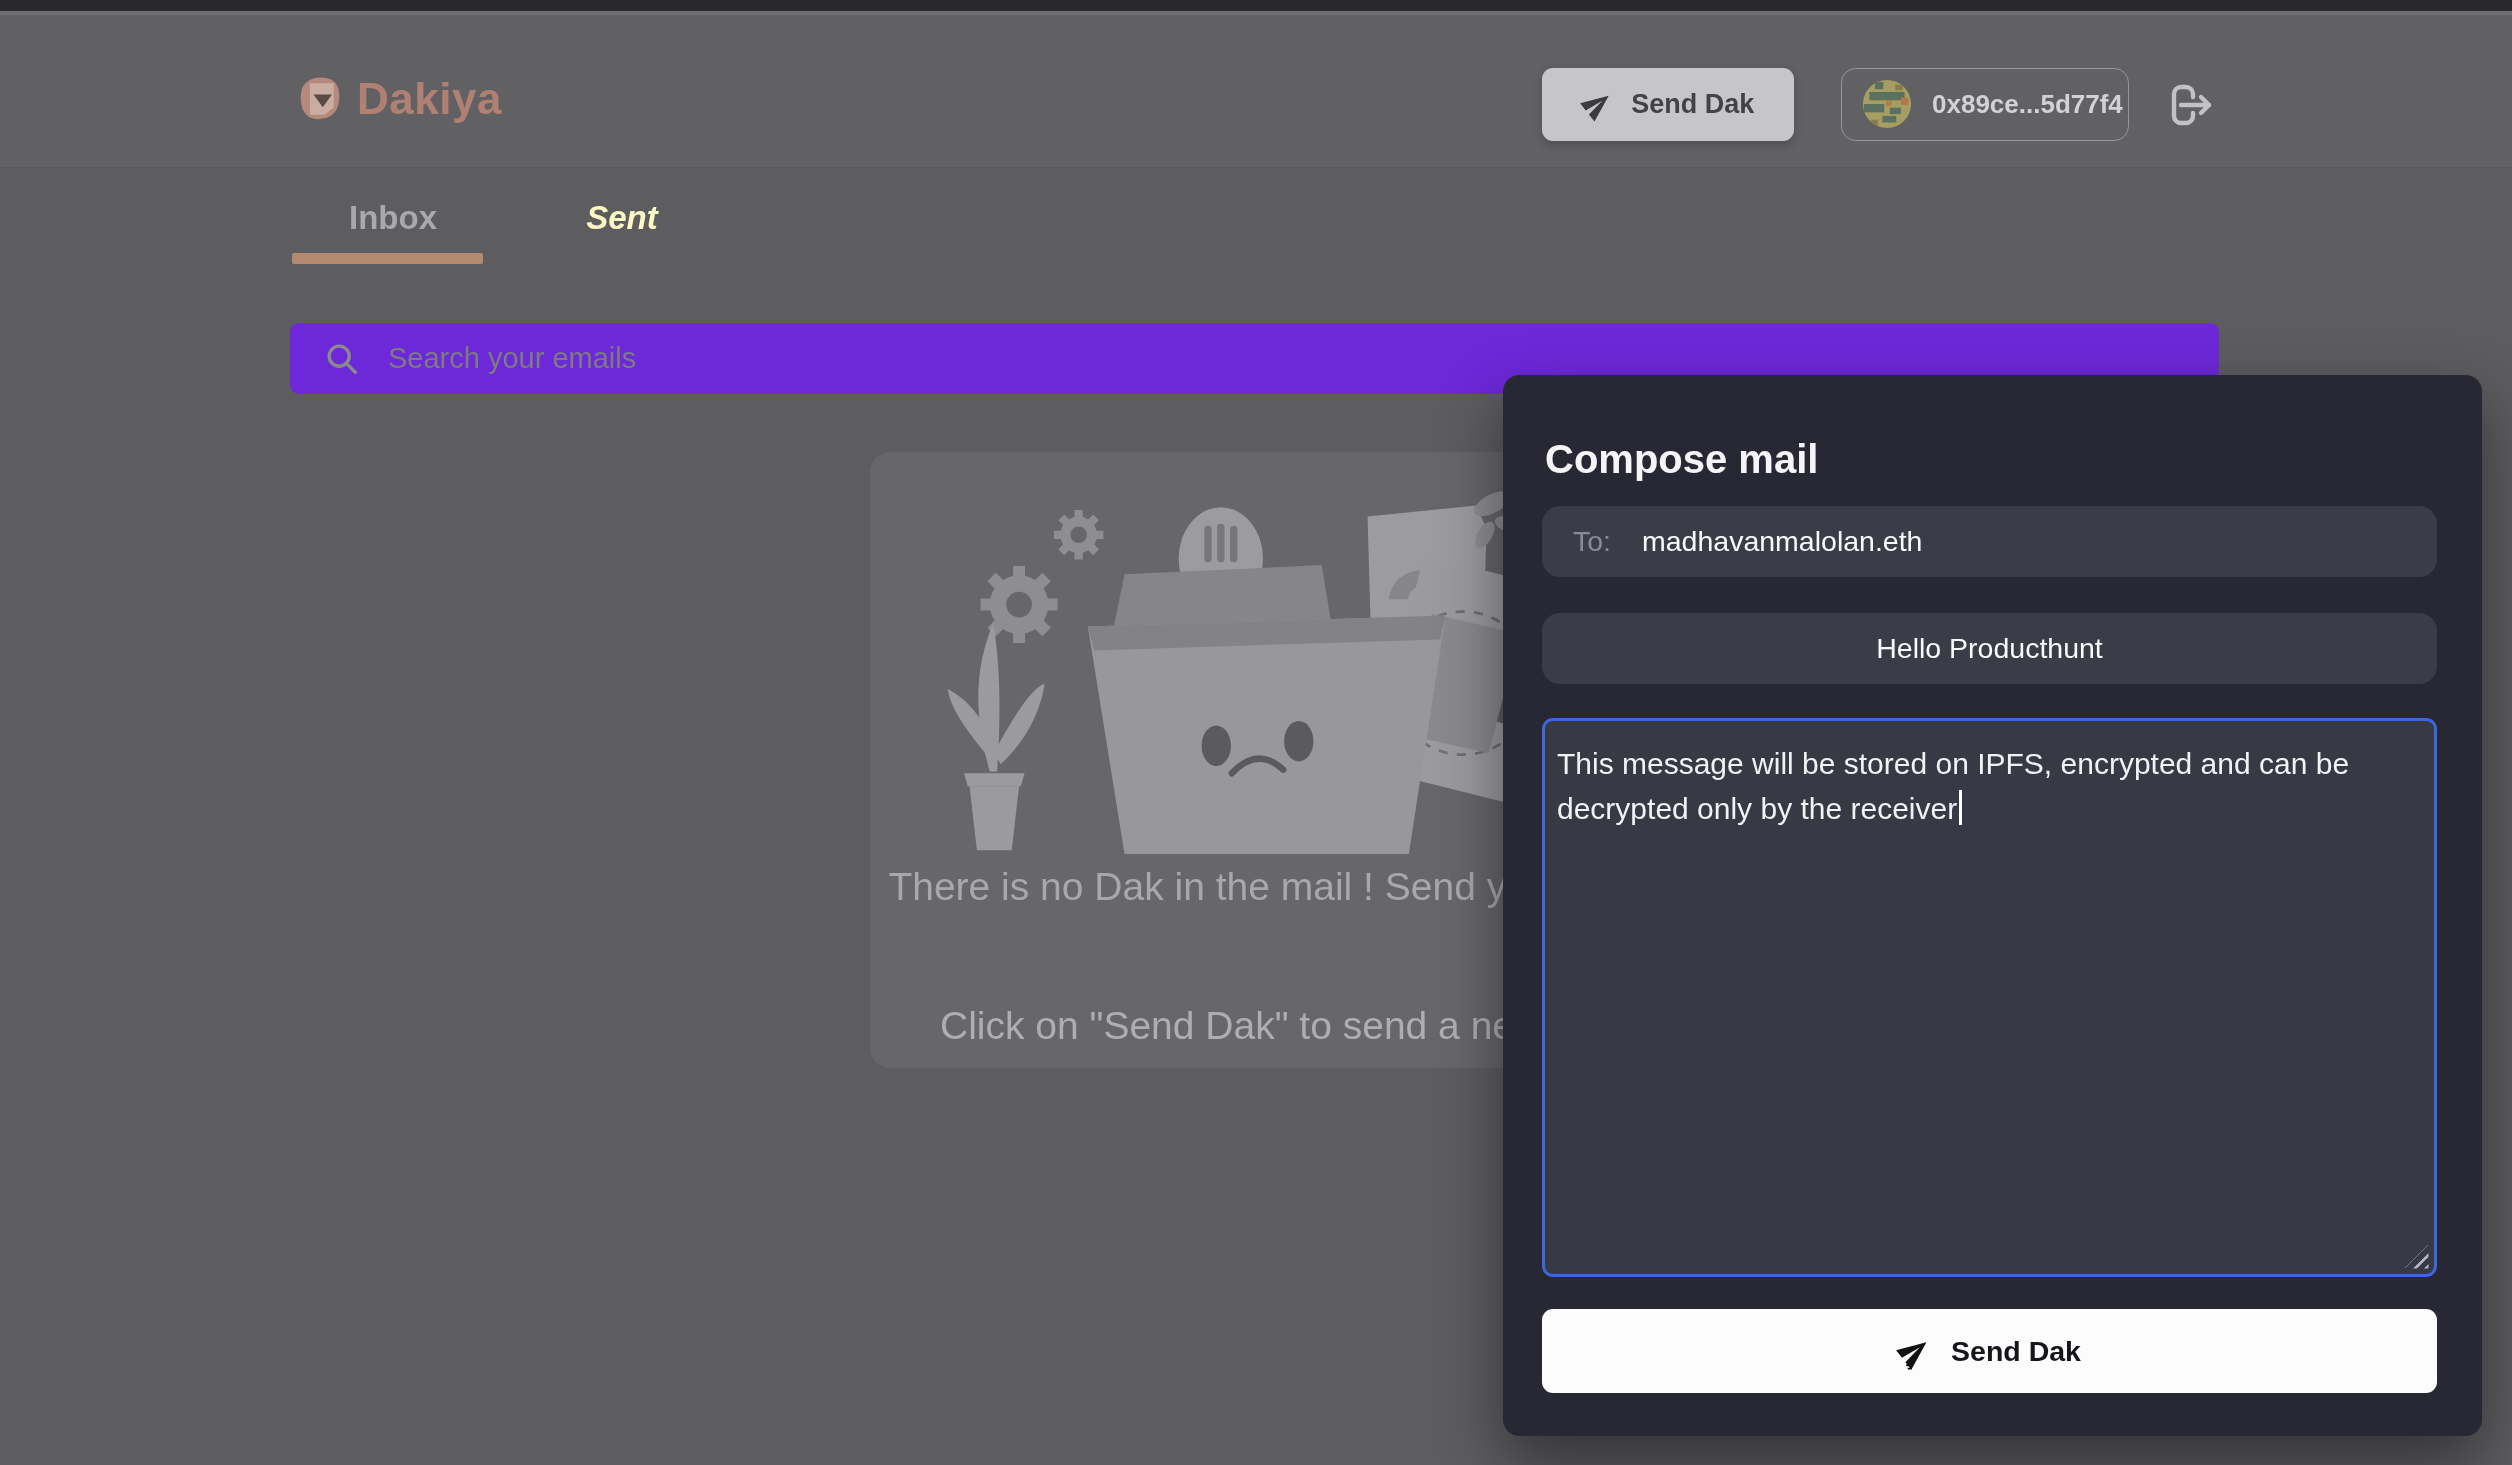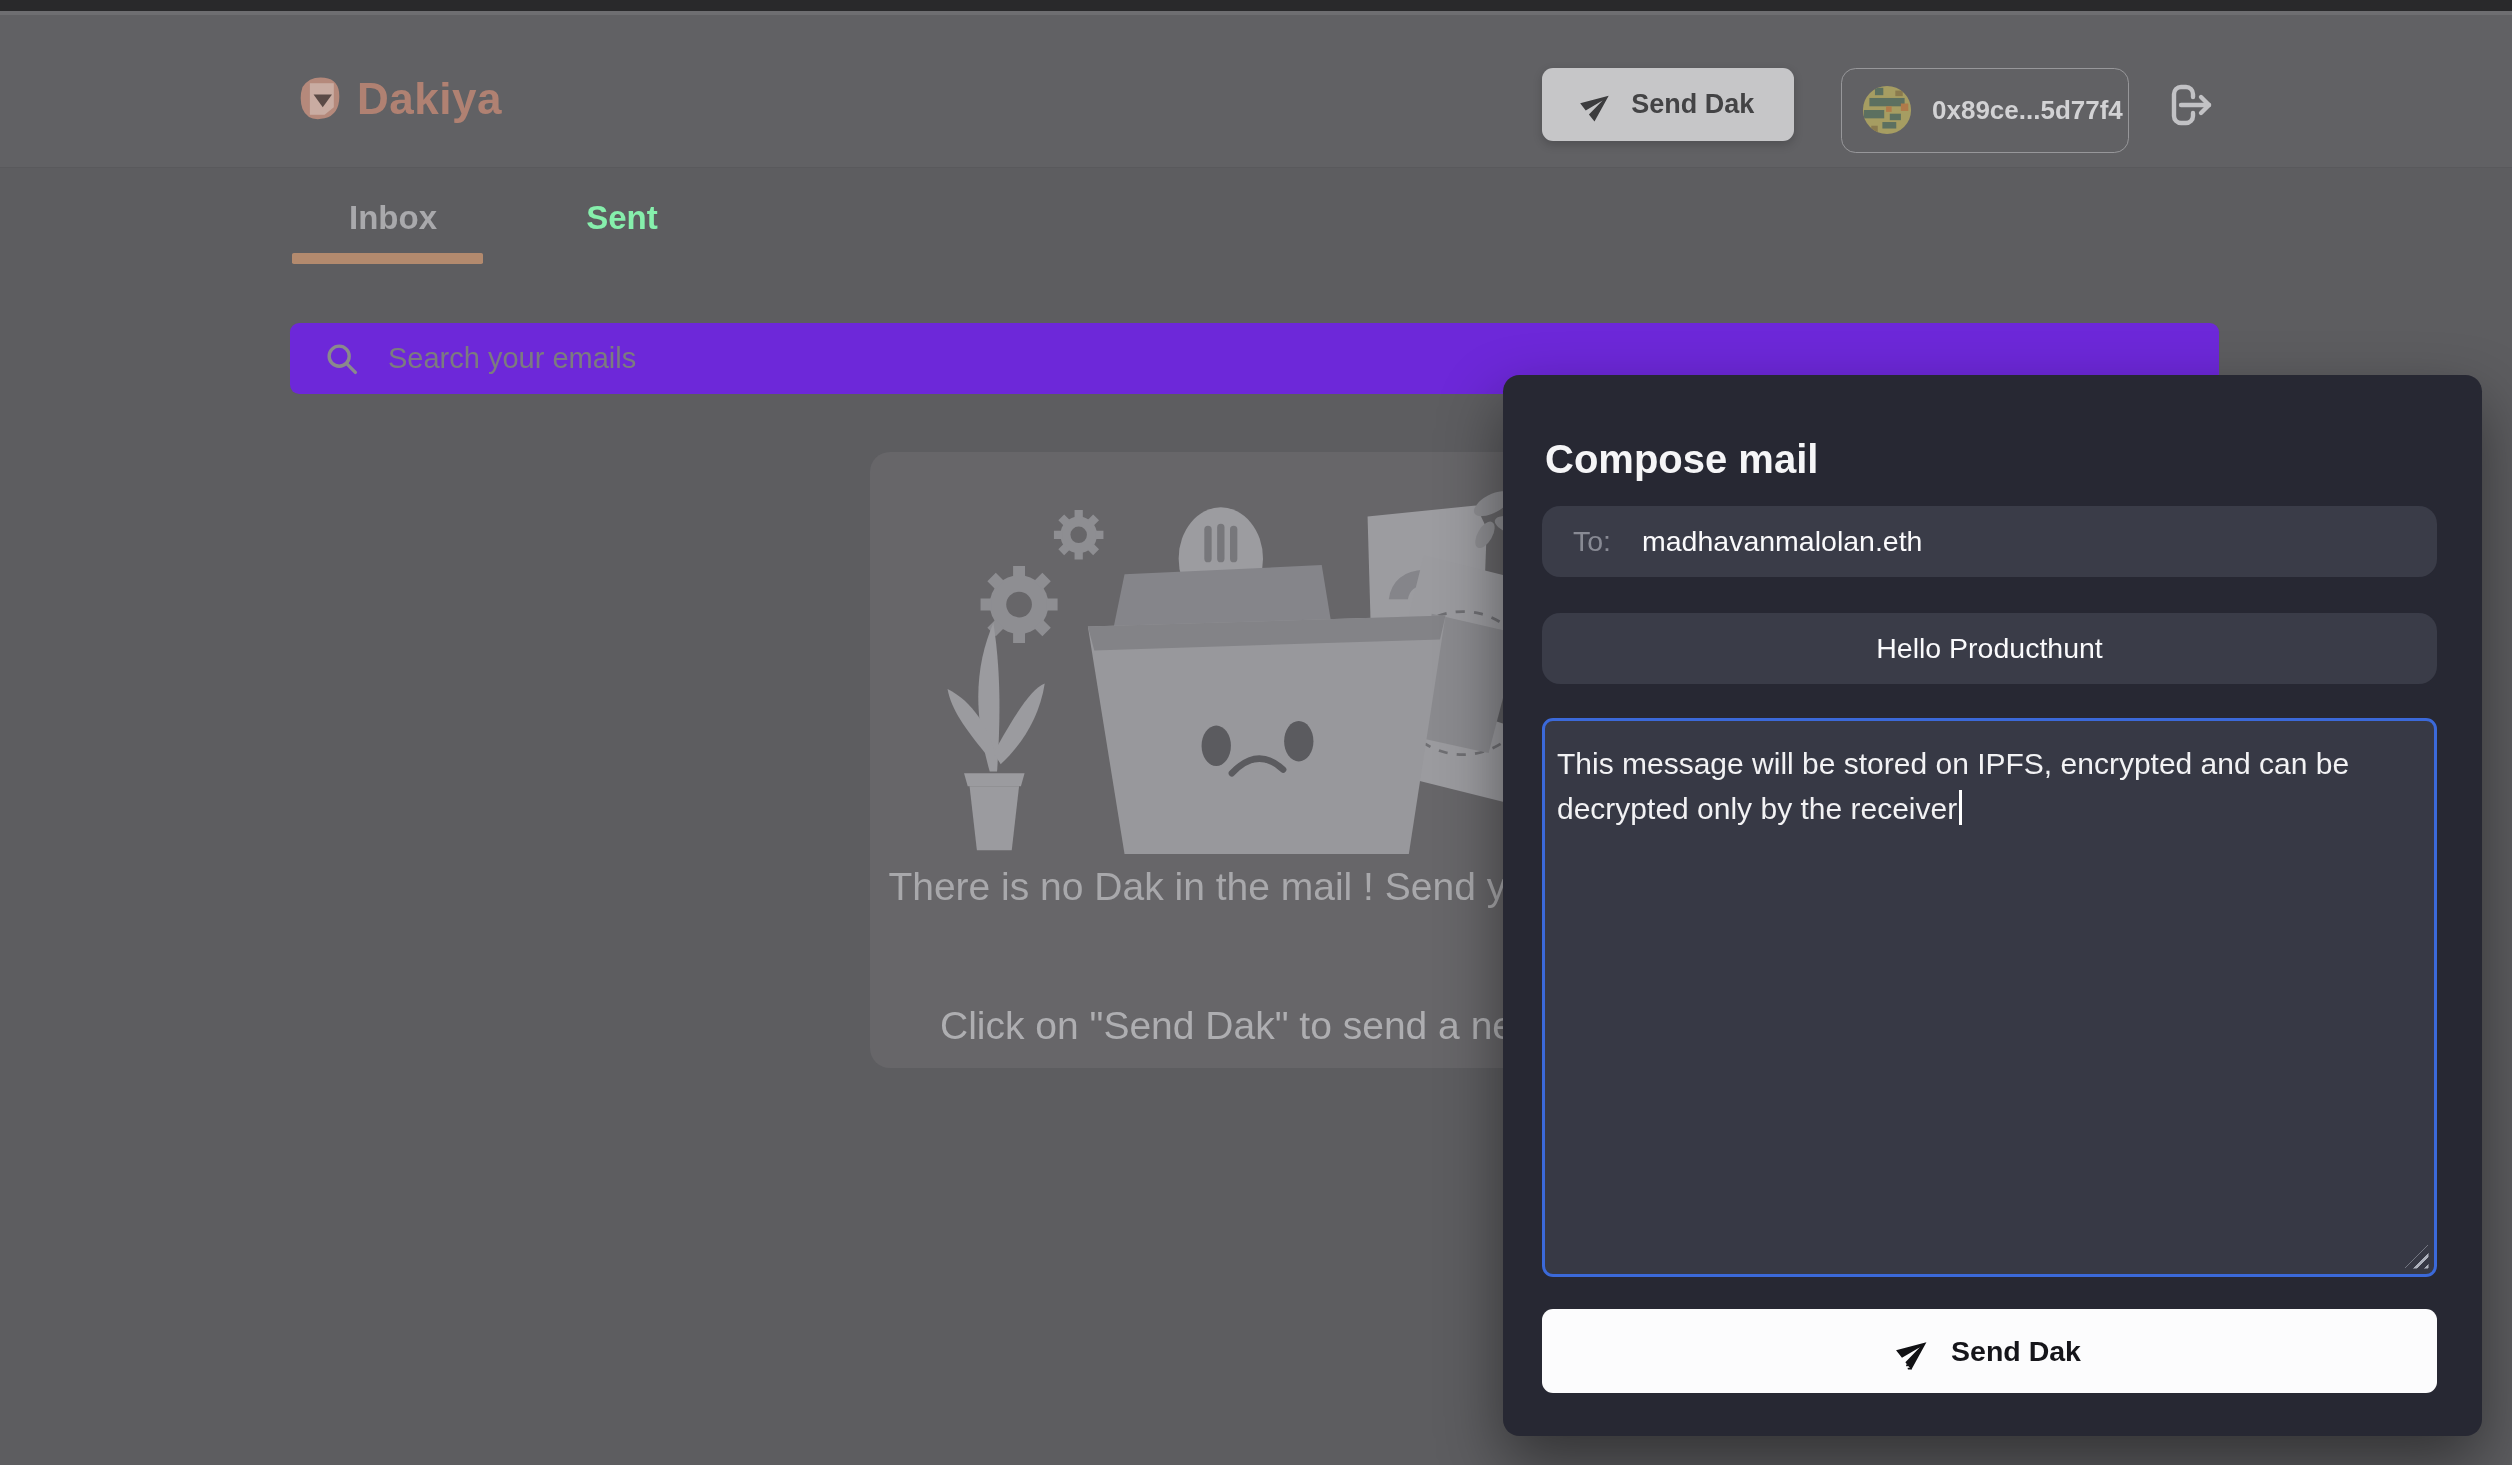--- a/index.html
+++ b/index.html
@@ -11,29 +11,29 @@
   .top-strip{left:0;top:0;width:100%;height:11px;background:#29292b;}
   .top-strip-line{left:0;top:11px;width:100%;height:3.7px;background:#6e6e71;}
 
   
   .header{left:0;top:14.7px;width:100%;height:152px;background:#616164;border-bottom:0.9px solid #59595c;}
   .brand{left:297px;top:59px;display:flex;align-items:flex-end;gap:14px;}
   .brand-name{font-size:44px;font-weight:800;color:#b08172;letter-spacing:0.5px;}
   .hdr-send-btn{left:1542px;top:53px;width:252px;height:73px;background:#c6c6c8;border-radius:11px;
         display:flex;align-items:center;justify-content:center;gap:18.4px;color:#434345;
         font-size:27px;font-weight:600;box-shadow:0 3.7px 9.2px rgba(0,0,0,.18);}
-  .wallet-chip{left:1841px;top:53px;width:288px;height:85px;border:1.8px solid #97979a;border-radius:14.7px;
+  .wallet-chip{left:1841px;top:53px;width:288px;height:73px;border:1.8px solid #97979a;border-radius:14.7px;
         display:flex;align-items:center;gap:20px;padding-left:20px;box-sizing:border-box;}
   .wallet-addr{color:#d2d2d4;font-size:26px;font-weight:600;}
   .logout{left:2166px;top:66px;width:48px;height:48px;color:#c2c2c5;}
 
   
   .tab{top:199px;width:200px;text-align:center;font-size:33px;font-weight:600;}
   .tab-inbox{left:293px;color:#a9a9ac;}
-  .tab-sent{left:522px;color:#86efac;}
+  .tab-sent{left:522px;color:#fef9c3;font-style:italic;}
   .tab-underline{left:292px;top:253px;width:191px;height:11px;background:#b38a6e;border-radius:1.8px;}
 
   
   .search-bar{left:290px;top:323px;width:1929px;height:71px;background:#6d28d9;border-radius:9.2px;
         display:flex;align-items:center;gap:26px;padding-left:33px;box-sizing:border-box;}
   .search-bar input{background:transparent;border:none;outline:none;color:#bcbcbf;font-size:29px;
         font-family:"Liberation Sans",sans-serif;width:1653px;}
   .search-bar input::placeholder{color:#7c7b7f;}
   .search-icon{color:#8a898d;width:37px;height:37px;flex:0 0 auto;}
 

